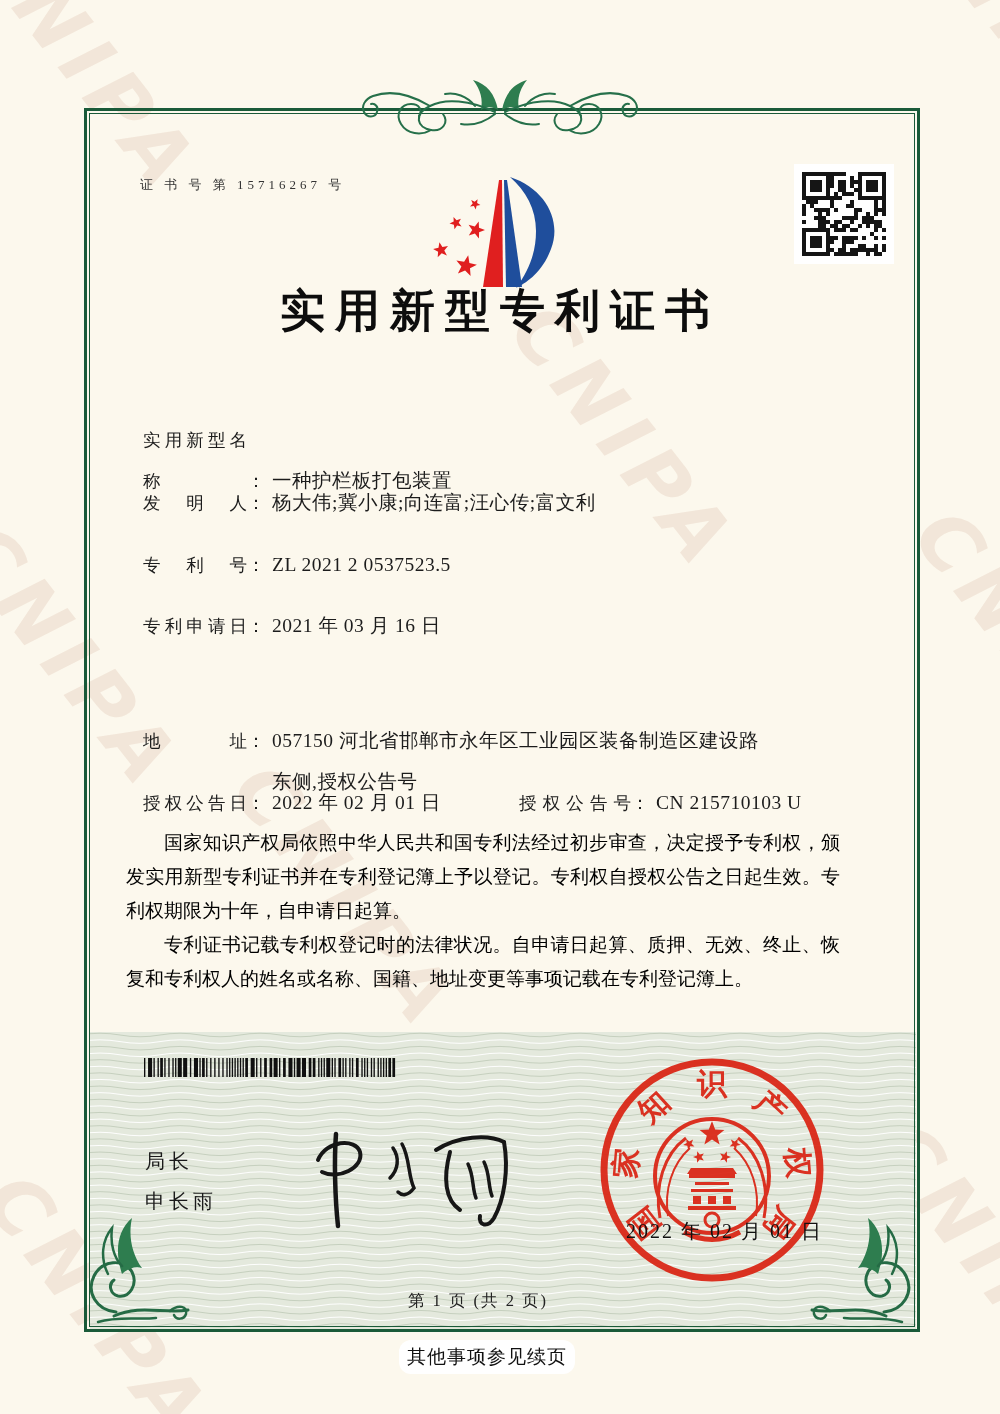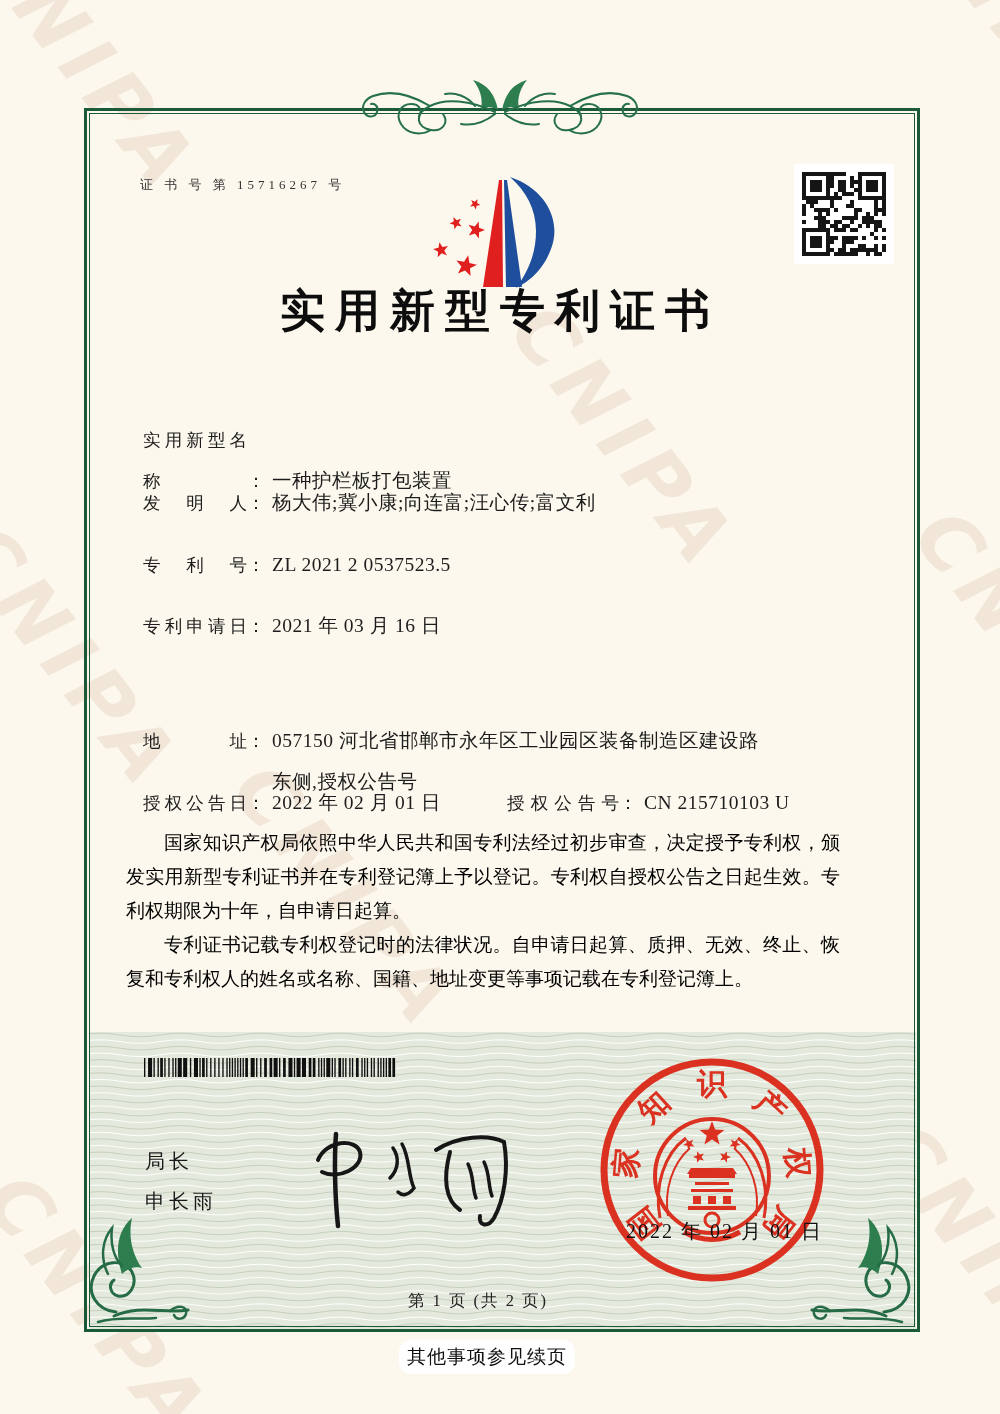--- a/index.html
+++ b/index.html
@@ -32,21 +32,21 @@
   .title{position:absolute;left:0;top:281px;width:1000px;text-align:center;z-index:4;
     font-size:45px;font-weight:bold;letter-spacing:10px;color:#0d0d0d;}
   
   .row{position:absolute;left:143px;z-index:4;font-size:19.5px;line-height:41px;}
   .lbl{display:inline-block;width:104px;font-size:17.5px;
     text-align:justify;text-align-last:justify;vertical-align:baseline;}
   .colon{display:inline-block;width:25px;font-size:18px;}
   .val{display:inline-block;vertical-align:baseline;letter-spacing:0.5px;}
   .val2{display:inline-block;vertical-align:top;width:592px;letter-spacing:0.5px;}
   .pair2{position:absolute;left:364px;top:0;white-space:nowrap;}
-  .pair2 .lbl{width:112px;}
+  .pair2 .lbl{width:112px;margin-left:12px;}
   
   .body-text{position:absolute;left:126px;top:826px;width:714px;z-index:4;
     font-size:19px;line-height:34px;text-align:justify;color:#000000;}
   .body-text p{margin:0;text-indent:2em;}
   
   .barcode{position:absolute;left:143px;top:1058px;z-index:4;}
   .signer{position:absolute;left:145px;top:1148px;z-index:4;
     font-family:"Liberation Sans","DejaVu Sans",sans-serif;font-size:20px;letter-spacing:4px;color:#1a1a1a;}
   .signer div{margin-bottom:13px;}
   .signature{position:absolute;left:298px;top:1118px;z-index:4;}

